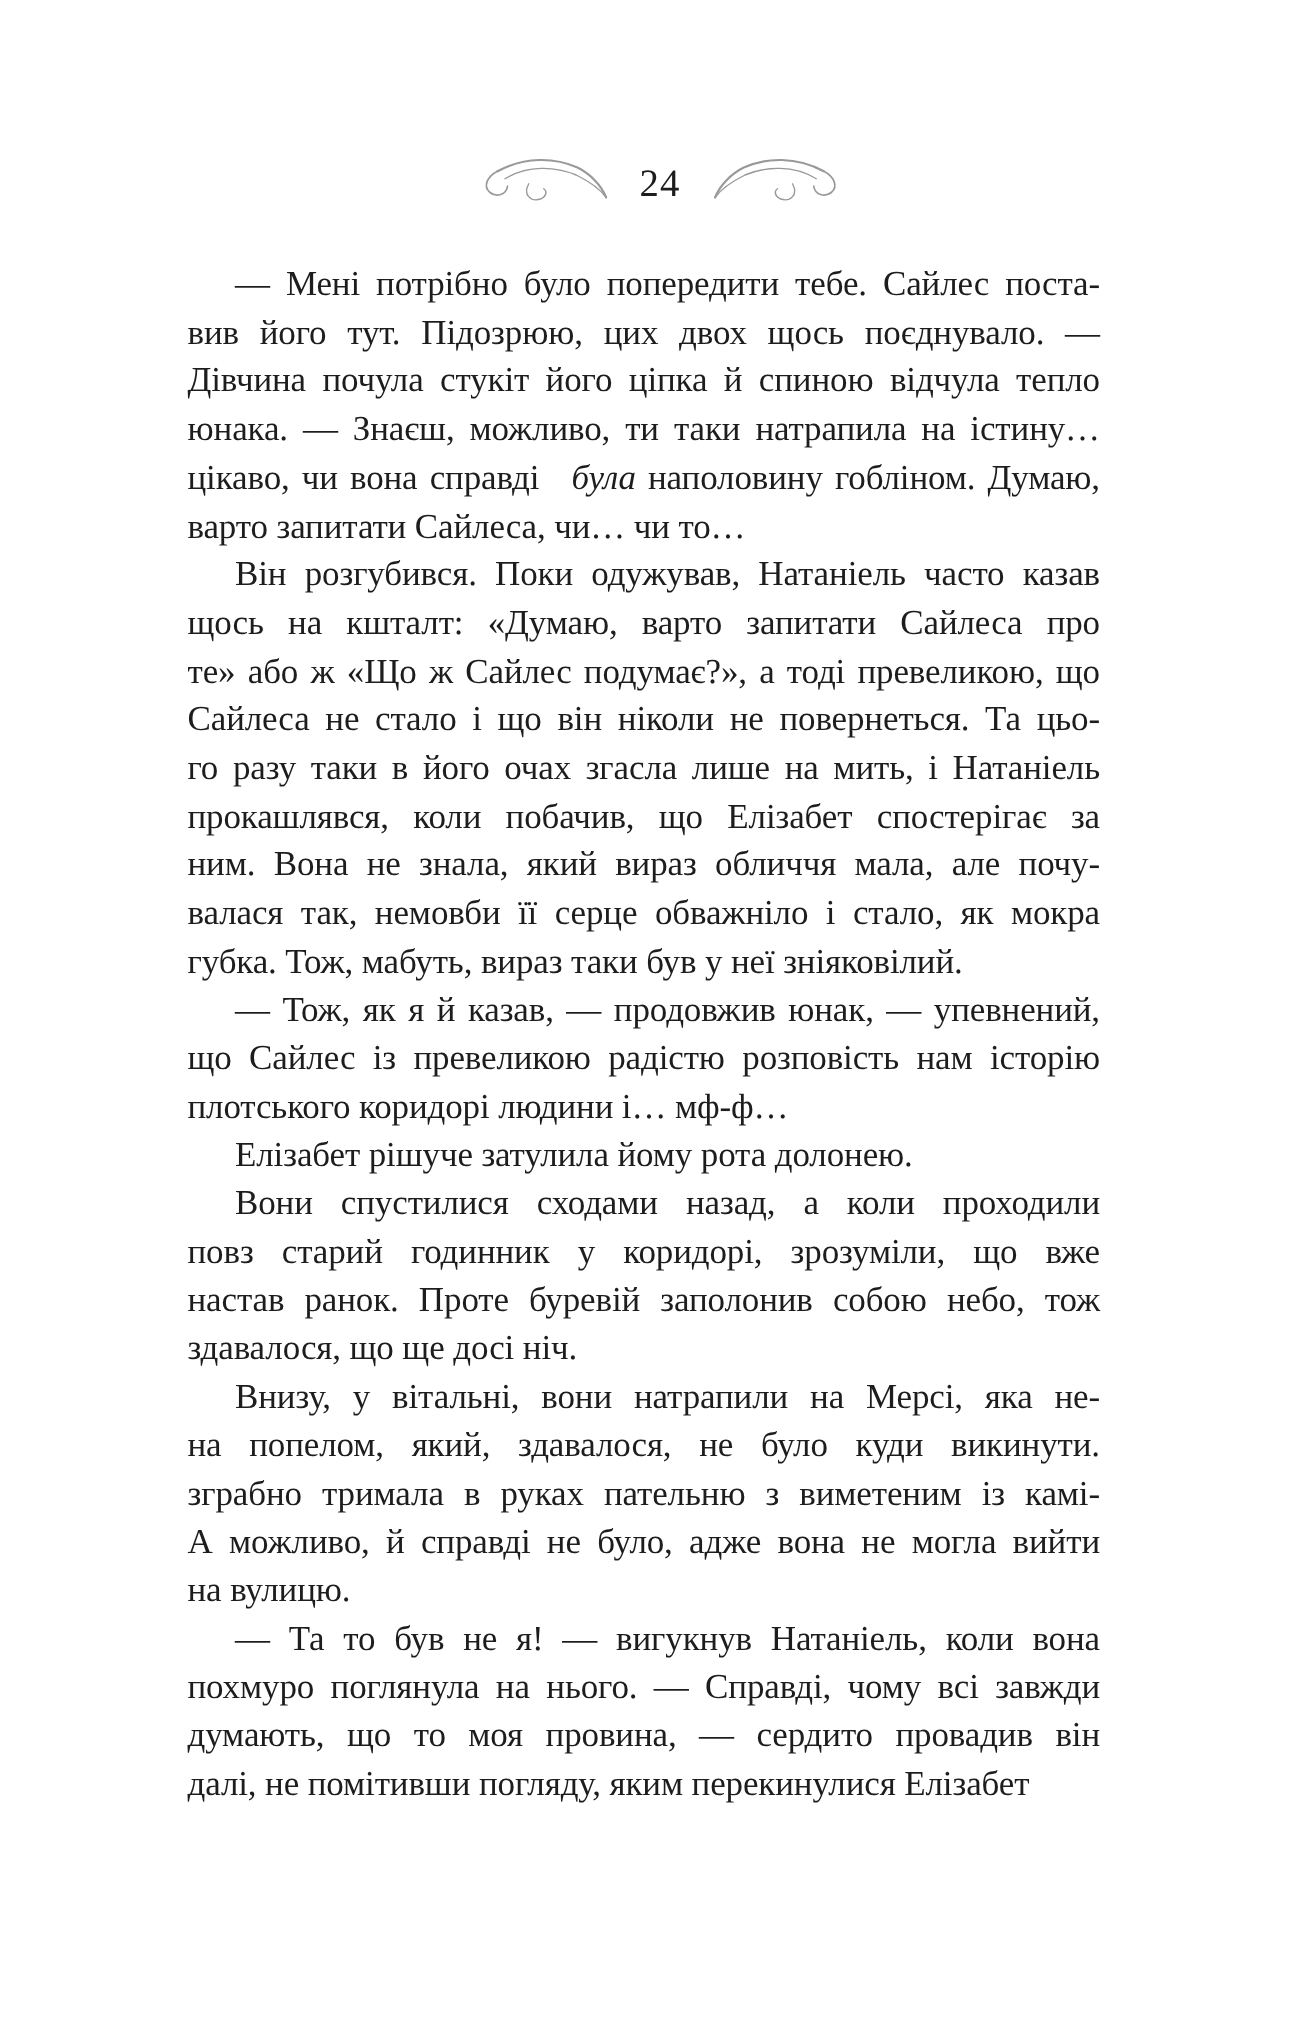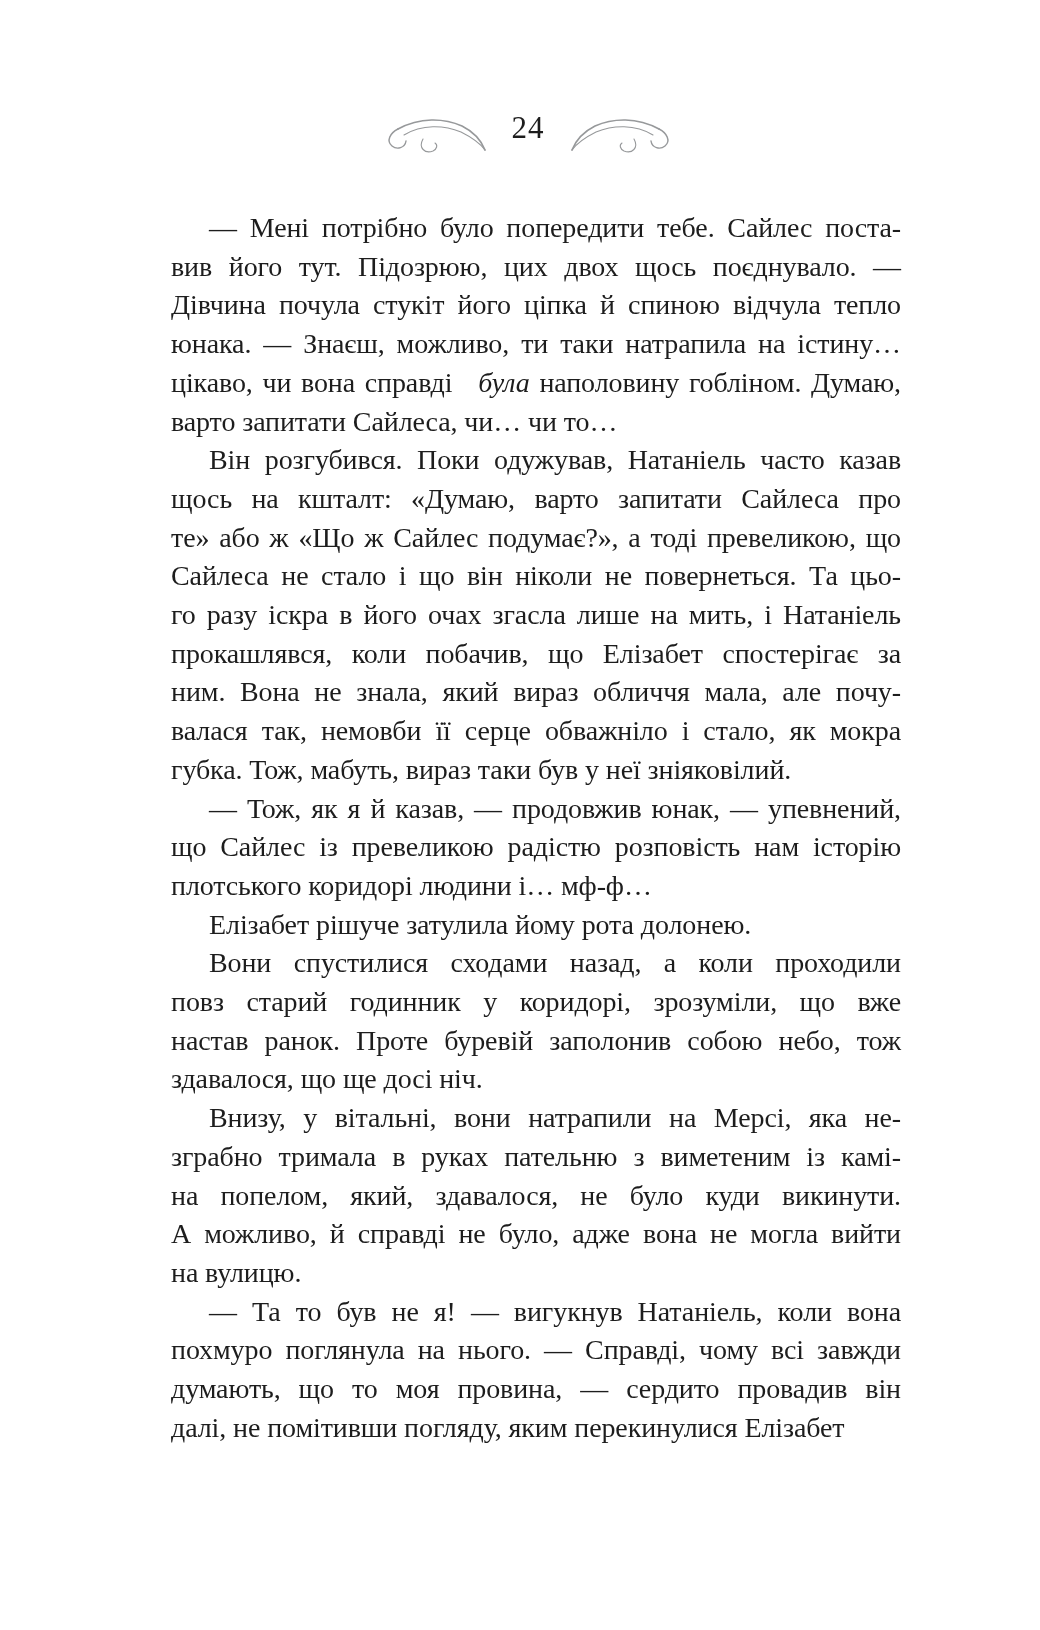--- a/index.html
+++ b/index.html
@@ -17,21 +17,21 @@
     color: #1d1d1d;
   }
   
   .running-head {
     position: absolute;
     top: 112px;
     left: 163px;
     width: 730px;
     height: 52px;
     display: flex;
-    align-items: flex-start;
+    align-items: flex-end;
     justify-content: center;
     gap: 26px;
   }
   .flourish {
     width: 104px;
     height: 44px;
     flex: 0 0 auto;
   }
   .flourish.mirror {
     transform: scaleX(-1);
@@ -39,21 +39,21 @@
   .page-number {
     font-size: 31px;
     line-height: 1;
     letter-spacing: 1px;
     color: #1d1d1d;
     padding-bottom: 2px;
   }
   
   .text-block {
     position: absolute;
-    left: 171px;
+    left: 150px;
     top: 209px;
     width: 730px;
     font-size: 28px;
     line-height: 38.7px;
     letter-spacing: -0.1px;
   }
   .paragraph {
     margin: 0;
   }
   .line {
@@ -102,21 +102,21 @@
         <div class="line">Дівчина почула стукіт його ціпка й спиною відчула тепло</div>
         <div class="line">юнака. — Знаєш, можливо, ти таки натрапила на істину…</div>
         <div class="line">цікаво, чи вона справді <em>була</em> наполовину гобліном. Думаю,</div>
         <div class="line last">варто запитати Сайлеса, чи… чи то…</div>
       </div>
       <div class="paragraph">
         <div class="line first">Він розгубився. Поки одужував, Натаніель часто казав</div>
         <div class="line">щось на кшталт: «Думаю, варто запитати Сайлеса про</div>
         <div class="line">те» або ж «Що ж Сайлес подумає?», а тоді превеликою, що</div>
         <div class="line">Сайлеса не стало і що він ніколи не повернеться. Та цьо-</div>
-        <div class="line">го разу іскра в його очах згасла лише на мить, і Натаніель</div>
+        <div class="line">го разу таки в його очах згасла лише на мить, і Натаніель</div>
         <div class="line">прокашлявся, коли побачив, що Елізабет спостерігає за</div>
         <div class="line">ним. Вона не знала, який вираз обличчя мала, але почу-</div>
         <div class="line">валася так, немовби її серце обважніло і стало, як мокра</div>
         <div class="line last">губка. Тож, мабуть, вираз таки був у неї зніяковілий.</div>
       </div>
       <div class="paragraph">
         <div class="line first">— Тож, як я й казав, — продовжив юнак, — упевнений,</div>
         <div class="line">що Сайлес із превеликою радістю розповість нам історію</div>
         <div class="line last">плотського коридорі людини і… мф-ф…</div>
       </div>
@@ -124,22 +124,22 @@
         <div class="line first last">Елізабет рішуче затулила йому рота долонею.</div>
       </div>
       <div class="paragraph">
         <div class="line first">Вони спустилися сходами назад, а коли проходили</div>
         <div class="line">повз старий годинник у коридорі, зрозуміли, що вже</div>
         <div class="line">настав ранок. Проте буревій заполонив собою небо, тож</div>
         <div class="line last">здавалося, що ще досі ніч.</div>
       </div>
       <div class="paragraph">
         <div class="line first">Внизу, у вітальні, вони натрапили на Мерсі, яка не-</div>
+        <div class="line">на попелом, який, здавалося, не було куди викинути.</div>
         <div class="line">зграбно тримала в руках пательню з виметеним із камі-</div>
-        <div class="line">на попелом, який, здавалося, не було куди викинути.</div>
         <div class="line">А можливо, й справді не було, адже вона не могла вийти</div>
         <div class="line last">на вулицю.</div>
       </div>
       <div class="paragraph">
         <div class="line first">— Та то був не я! — вигукнув Натаніель, коли вона</div>
         <div class="line">похмуро поглянула на нього. — Справді, чому всі завжди</div>
         <div class="line">думають, що то моя провина, — сердито провадив він</div>
         <div class="line last">далі, не помітивши погляду, яким перекинулися Елізабет</div>
       </div>
     </div>

